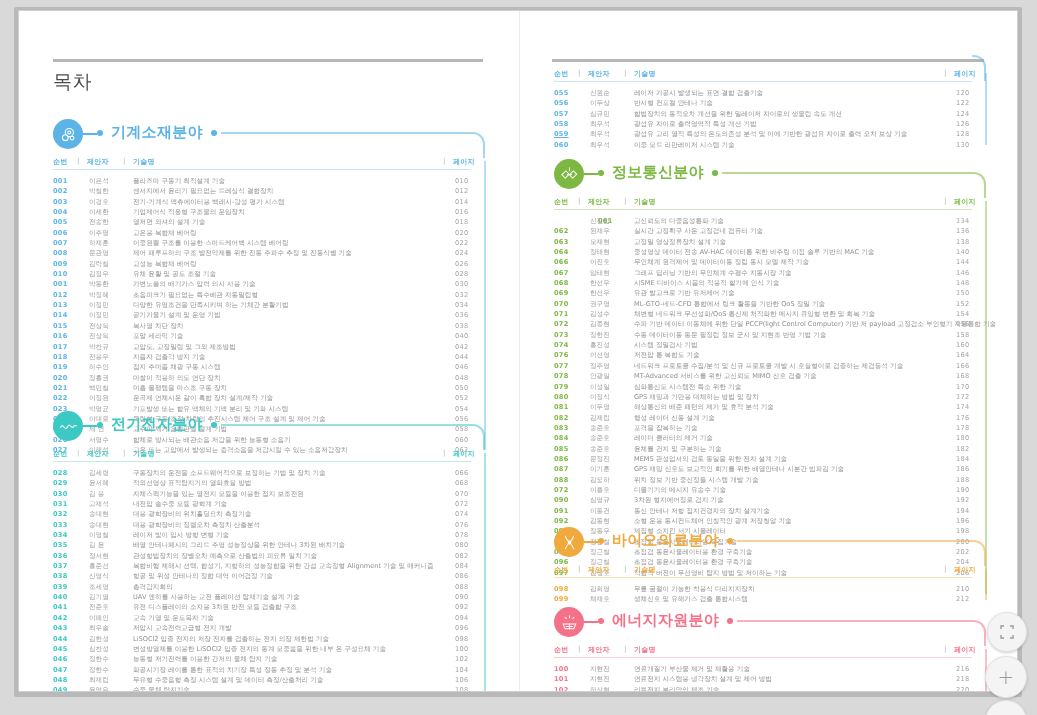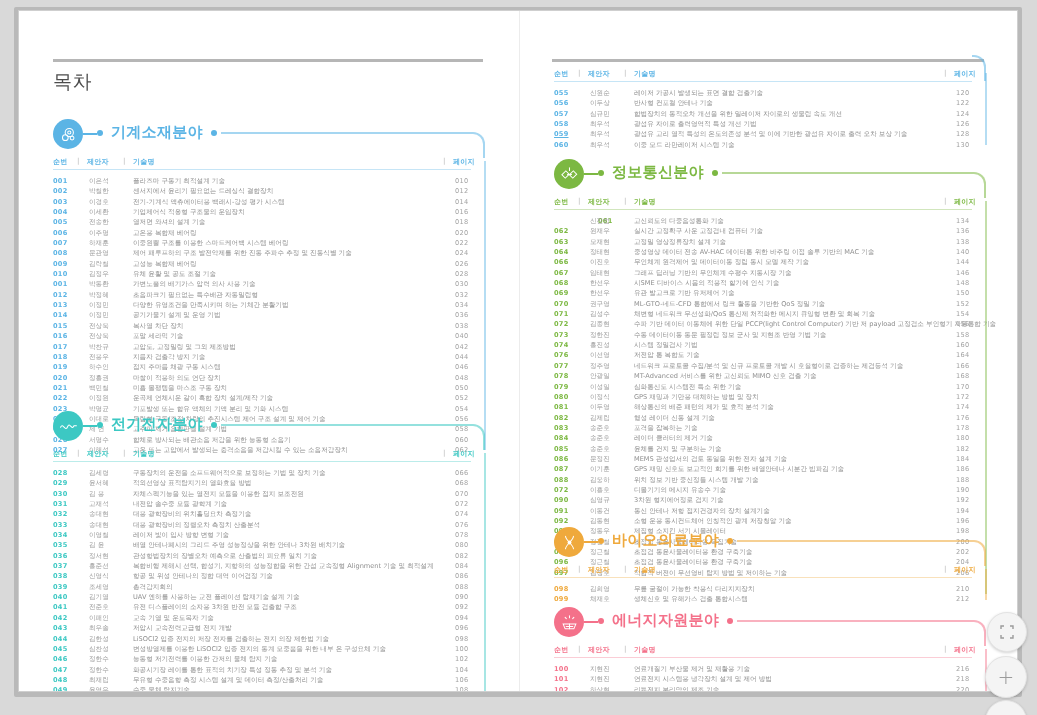--- a/index.html
+++ b/index.html
@@ -436,21 +436,21 @@
             </div>
             <div class="row">
               <span class="r-num" style="color: rgb(60, 200, 195);">036</span>
               <span class="r-prop">정서현</span>
               <span class="r-tech">관성항법장치의 장별오차 예측으로 산출법의 피요류 일치 기술</span>
               <span class="r-page">082</span>
             </div>
             <div class="row">
               <span class="r-num" style="color: rgb(60, 200, 195);">037</span>
               <span class="r-prop">홍준선</span>
-              <span class="r-tech">복합비행 제해시 선택, 합성기, 지향하의 성능정합을 위한 간섭 교속정형 Alignment 기술 및 최적설계</span>
+              <span class="r-tech">복합비행 제해시 선택, 합성기, 지향하의 성능정합을 위한 간섭 교속정형 Alignment 기술 및 매커니즘</span>
               <span class="r-page">084</span>
             </div>
             <div class="row">
               <span class="r-num" style="color: rgb(60, 200, 195);">038</span>
               <span class="r-prop">신영식</span>
               <span class="r-tech">항공 및 위성 안테나의 정합 대역 이어검정 기술</span>
               <span class="r-page">086</span>
             </div>
             <div class="row">
               <span class="r-num" style="color: rgb(60, 200, 195);">039</span>

